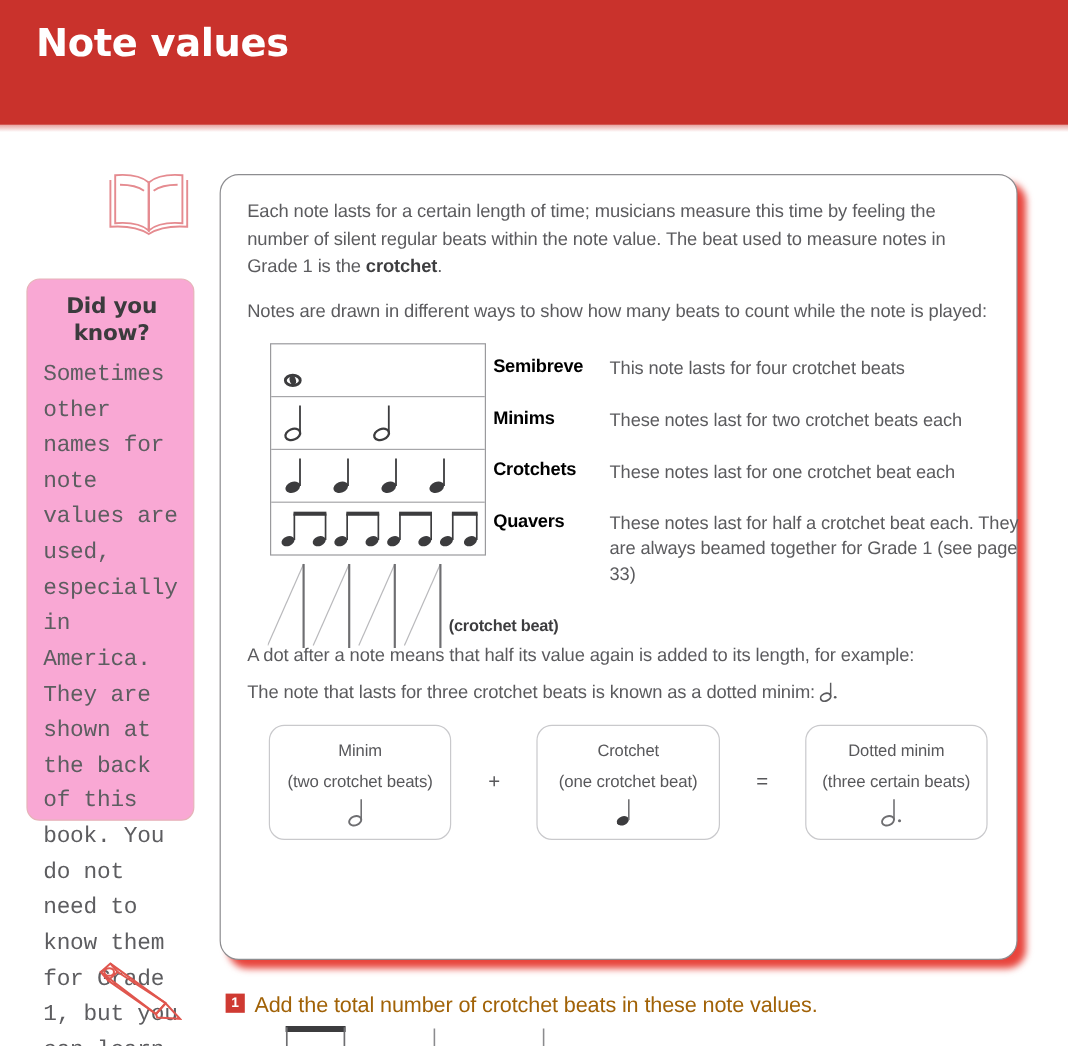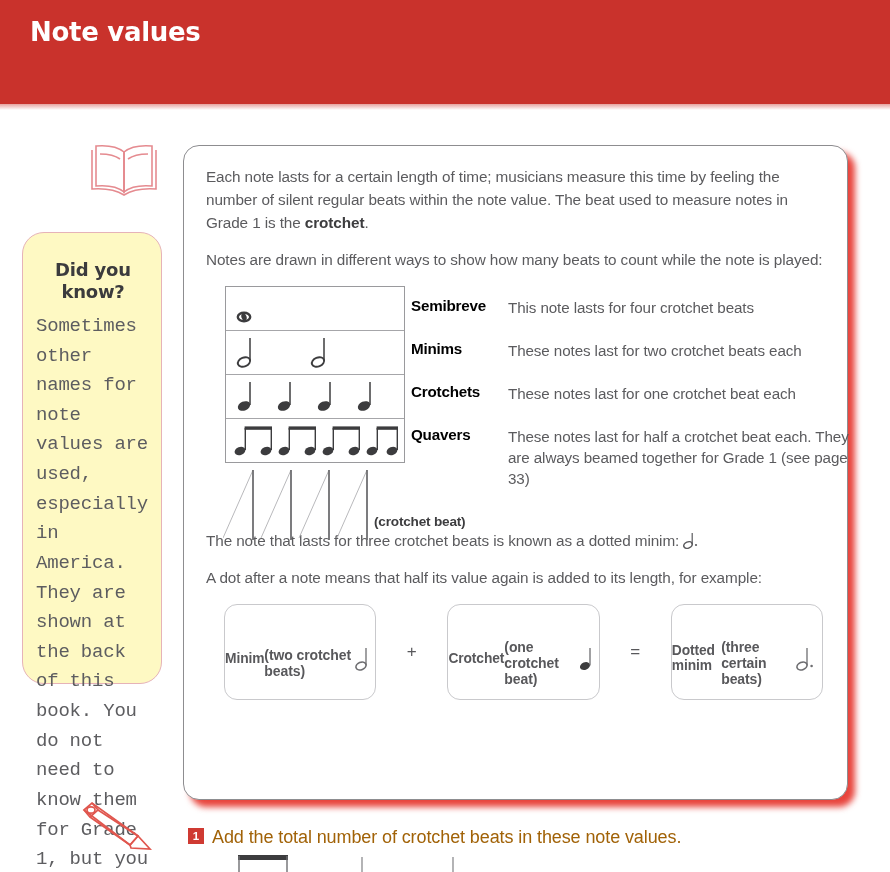--- a/index.html
+++ b/index.html
@@ -12,37 +12,37 @@
     position:relative;
   }
 
   
   .header{
     position:absolute;left:0;top:0;width:890px;height:104px;
     background:#c9322c;
   }
   .header-title{
     position:absolute;left:30px;top:17px;
-    font-size:26px;font-weight:bold;color:#ffffff;
+    font-size:32px;font-weight:bold;color:#ffffff;
     letter-spacing:-0.3px;
     font-family:"DejaVu Sans", sans-serif;
   }
   .header-fade{
     position:absolute;left:0;top:104px;width:890px;height:6px;
     background:linear-gradient(to bottom,rgba(201,50,44,.45),rgba(201,50,44,0));
   }
 
   
   .book-icon{
     position:absolute;left:88px;top:142px;width:72px;height:56px;
   }
   .didyouknow{
     position:absolute;left:22px;top:232px;width:140px;height:452px;
-    border:1.4px solid #e6b3b8;border-radius:22px;background:#fef9c3;
-    box-sizing:border-box;padding:26px 11px 10px 13px;
+    border:1.4px solid #e6b3b8;border-radius:11px;background:#f9a8d4;
+    box-sizing:border-box;padding:12px 11px 10px 13px;
   }
   .dyk-title{
     font-family:"DejaVu Sans", sans-serif;
     font-size:18px;font-weight:bold;color:#3b3b3d;
     text-align:center;line-height:1.22;margin-bottom:9px;
     letter-spacing:-.2px;
   }
   .dyk-body{
     font-family:Liberation Mono, monospace;
     font-size:19px;line-height:1.56;color:#5d5d60;
@@ -94,24 +94,23 @@
     position:absolute;left:168px;top:228px;
     font-size:13.6px;font-weight:bold;color:#3d3d3f;letter-spacing:-.2px;
   }
 
   
   .eq{
     display:flex;align-items:center;margin-top:10px;padding-left:18px;
   }
   .eqbox{
     width:158px;height:96px;border:1.2px solid #c9c9cc;border-radius:13px;
-    display:flex;align-items:center;
+    display:flex;flex-direction:column;align-items:center;
     justify-content:flex-start;padding-top:13px;box-sizing:border-box;
     background:#fff;
-    font-weight:bold;
   }
   .eq-title{font-size:13.8px;color:#58585b;letter-spacing:-.1px;}
   .eq-sub{font-size:14px;color:#58585b;margin-top:10px;letter-spacing:-.1px;}
   .eq-glyph{margin-top:5px;}
   .eq-op{
     width:74px;text-align:center;font-size:17px;color:#58585b;
   }
 
   
   .pencil{position:absolute;left:78px;top:800px;width:80px;height:56px;}
@@ -261,29 +260,29 @@
           <line x1="30" y1="2" x2="30" y2="72"></line>
           <line x1="68" y1="2" x2="68" y2="72"></line>
           <line x1="106" y1="2" x2="106" y2="72"></line>
           <line x1="144" y1="2" x2="144" y2="72"></line>
         </g>
       </svg>
     </div>
     <div class="beatlabel">(crotchet beat)</div>
   </div>
 
+  <p class="para">A dot after a note means that half its value again is added to its length, for example:</p>
+
   <p class="para" style="margin-top:-6px;">
     <span>The note that lasts for three crotchet beats is known as a dotted minim: </span><svg width="16" height="18" viewBox="0 0 16 18" style="vertical-align:-4px;">
       <ellipse cx="5" cy="13" rx="4.4" ry="3.1" fill="none" stroke="#5b5b5e" stroke-width="1.5" transform="rotate(-22 5 13)"></ellipse>
       <line x1="9.2" y1="12.4" x2="9.2" y2="1" stroke="#5b5b5e" stroke-width="1.2"></line>
       <circle cx="13" cy="13" r="1.1" fill="#5b5b5e"></circle>
     </svg>
   </p>
-
-  <p class="para">A dot after a note means that half its value again is added to its length, for example:</p>
 
   <div class="eq">
     <div class="eqbox">
       <div class="eq-title">Minim</div>
       <div class="eq-sub">(two crotchet beats)</div>
       <div class="eq-glyph">
         <svg width="20" height="26" viewBox="0 0 20 26">
           <ellipse cx="6" cy="20" rx="5.2" ry="3.7" fill="none" stroke="#6e6e71" stroke-width="1.6" transform="rotate(-22 6 20)"></ellipse>
           <line x1="11" y1="19.4" x2="11" y2="2" stroke="#6e6e71" stroke-width="1.3"></line>
         </svg>

